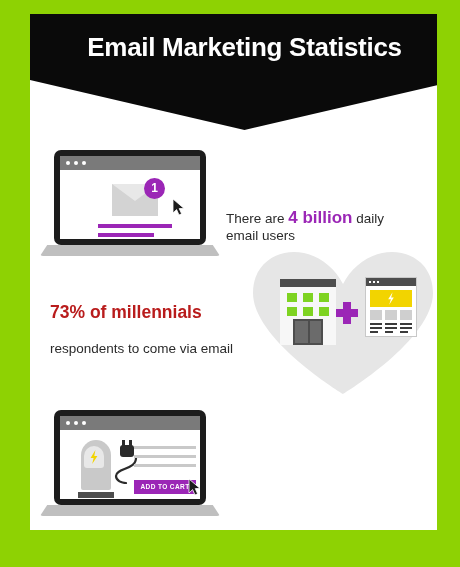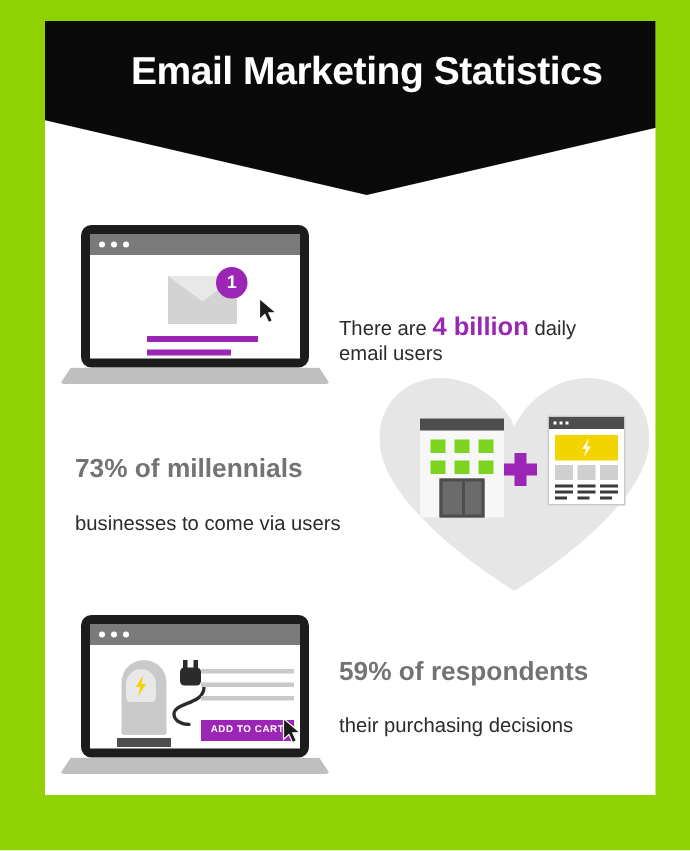--- a/index.html
+++ b/index.html
@@ -160,21 +160,21 @@
     line-height: 17px;
     font-family: "Liberation Sans", sans-serif;
   }
   .stat-text .hl {
     color: #9B26B6;
     font-weight: bold;
     font-size: 17px;
   }
   .stat-lead {
     display: block;
-    color: #737373;
+    color: #b91c1c;
     font-weight: bold;
     font-size: 17.5px;
     line-height: 21px;
   }
 
   
   .heart-wrap {
     position: absolute;
     left: 218px;
     top: 234px;
@@ -400,21 +400,21 @@
     </div>
 
     <div class="stat-text" style="left:196px; top:160px; width:215px;margin-top:35px;">
       <span>There are </span><span class="hl">4 billion</span><span> daily</span><br>
       <span>email users</span>
     </div>
 
     <div class="stat-text" style="left:20px; top:288px; width:205px;">
       <span class="stat-lead">73% of millennials</span>
       <br>
-      <span>businesses to come via users</span>
+      <span>respondents to come via email</span>
     </div>
 
     <div class="heart-wrap">
       <div class="heart"></div>
 
       <div class="building">
         <div class="roof"></div>
         <span class="win" style="left:7px;  top:14px;"></span>
         <span class="win" style="left:23px; top:14px;"></span>
         <span class="win" style="left:39px; top:14px;"></span>
@@ -495,19 +495,17 @@
             <svg width="14" height="18" viewBox="0 0 14 18">
               <path d="M1 1 L1 15 L4.6 11.6 L7 17 L9.6 15.8 L7.2 10.6 L12 10.4 Z" fill="#1c1c1c" stroke="#ffffff" stroke-width="0.8"></path>
             </svg>
           </div>
         </div>
       </div>
       <div class="base"></div>
     </div>
 
     <div class="stat-text" style="left:196px; top:423px; width:225px;">
-      <span class="stat-lead">59% of respondents</span>
       <br>
-      <span>their purchasing decisions</span>
     </div>
 
   </div>
 </div>
 
 </body></html>

